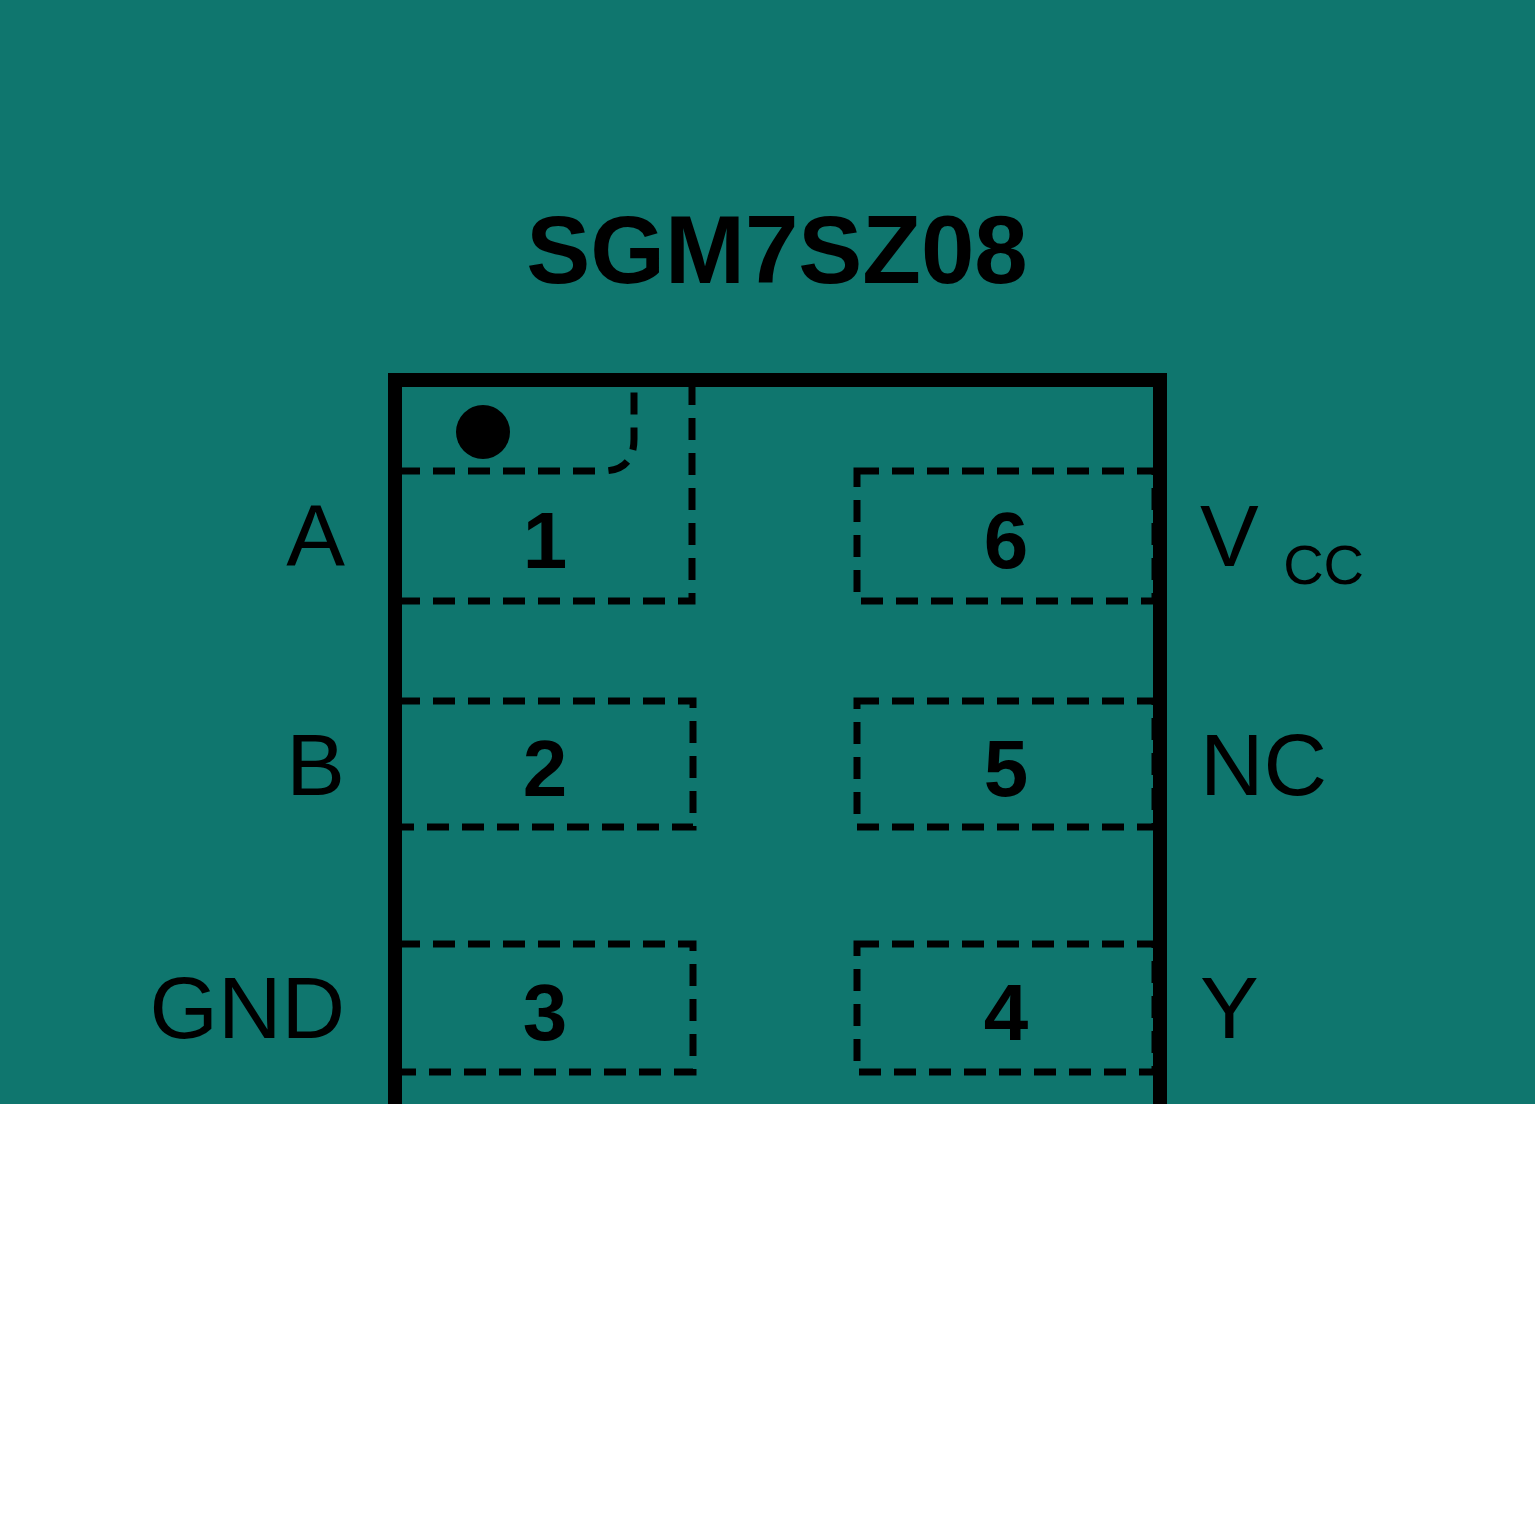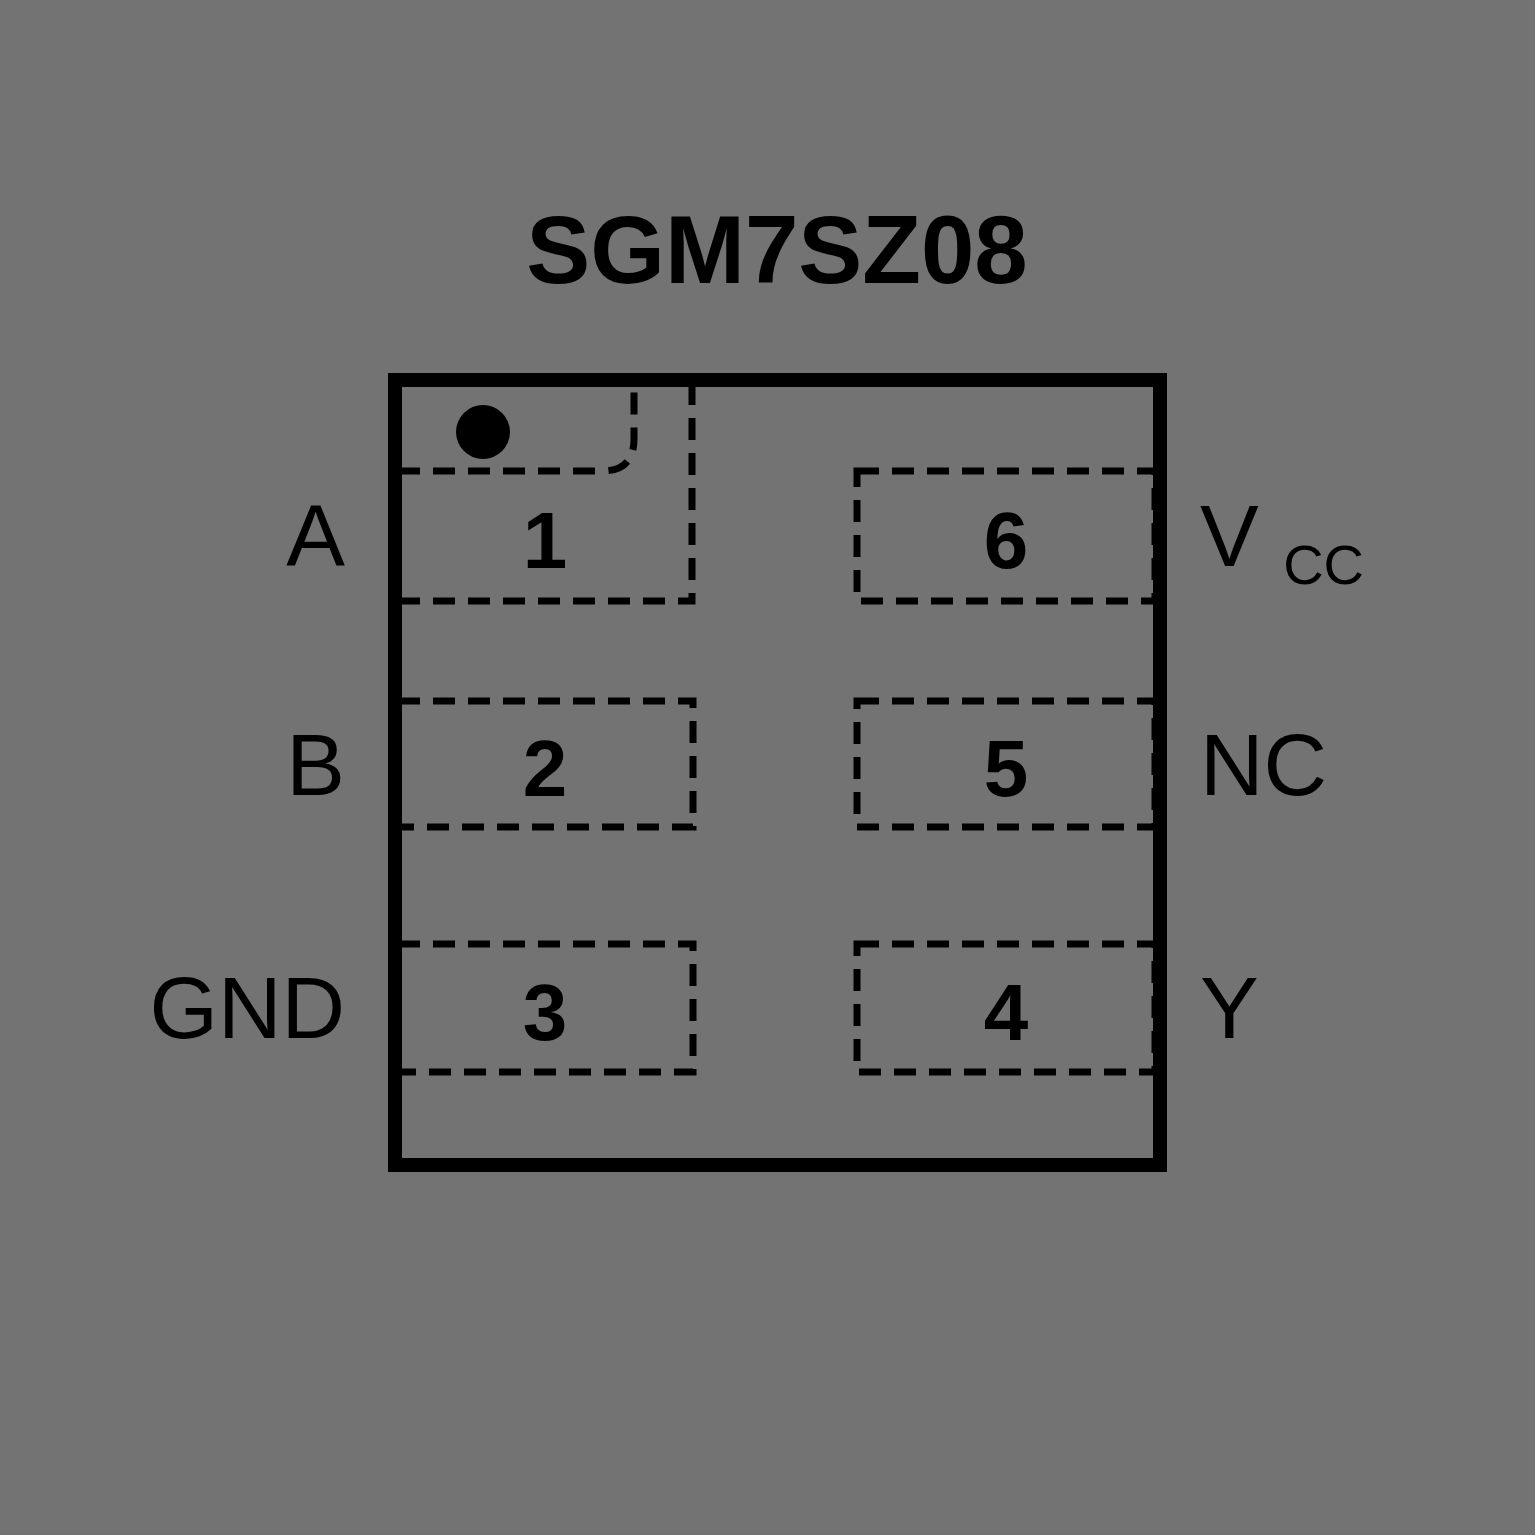--- a/index.html
+++ b/index.html
@@ -3,22 +3,22 @@
 <meta charset="utf-8">
 <style>
   html, body {
     margin: 0;
     padding: 0;
     background: #ffffff;
   }
   .stage {
     position: relative;
     width: 1535px;
-    height: 1535px;
-    background: #737373;
+    height: 1104px;
+    background: #0f766e;
     font-family: "Liberation Sans", sans-serif;
     overflow: hidden;
   }
   svg {
     position: absolute;
     top: 0;
     left: 0;
   }
   .title-text {
     font-family: "Liberation Sans", sans-serif;

